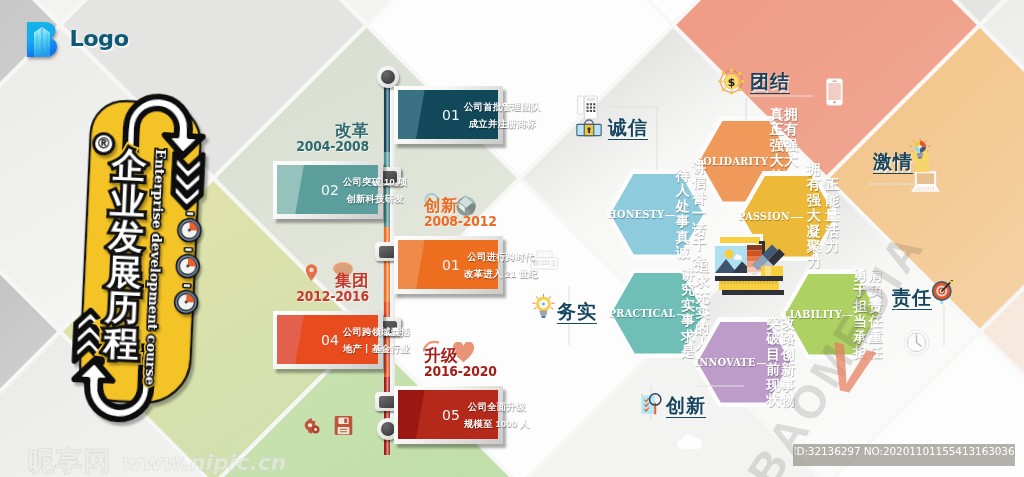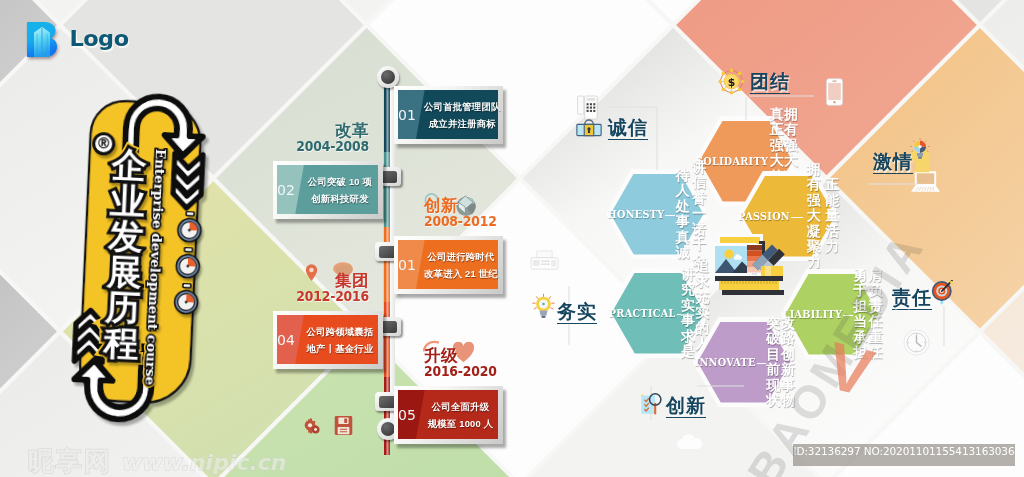--- a/index.html
+++ b/index.html
@@ -99,23 +99,23 @@
   .tl-sq{position:absolute;width:26px;height:19px;border-radius:4px;left:375px;
     background:linear-gradient(150deg,#fdfdfd,#d4d4d2);box-shadow:1.5px 2px 2px rgba(0,0,0,.4);}
   .tl-sq::after{content:"";position:absolute;left:4px;top:3.5px;width:18px;height:12px;border-radius:2.5px;
     background:linear-gradient(150deg,#6e6e6e,#3a3a3a);}
   .tl-card{position:absolute;height:58px;box-sizing:border-box;
     background:linear-gradient(128deg,#ffffff 0%,#f6f6f4 35%,#c9c9c7 100%);
     box-shadow:3px 4px 2.5px rgba(0,0,0,.33);}
   .tl-card.right{left:394px;width:109px;}
   .tl-card.left{left:273px;width:110px;}
   .tl-face{position:absolute;left:4px;top:4px;right:5px;bottom:5px;display:flex;align-items:center;}
-  .tl-num{width:26px;flex:0 0 26px;color:#f2f6f7;font-size:14px;
+  .tl-num{width:26px;flex:0 0 26px;text-align:center;color:#f2f6f7;font-size:14px;
     font-family:"DejaVu Sans",sans-serif;font-weight:400;letter-spacing:0px;
-    position:relative;z-index:2;line-height:1;}
+    position:relative;z-index:2;line-height:1;margin-left:40px;}
   .tl-txt{flex:1;color:#fff;text-align:center;font-size:9.4px;font-weight:bold;line-height:17px;
     text-shadow:0.5px 1px 0.8px rgba(0,0,0,.45);letter-spacing:.2px;padding-right:1px;white-space:nowrap;}
   .tl-head{position:absolute;text-align:left;white-space:nowrap;}
   .tl-head .h-cn{font-size:16.5px;font-weight:bold;line-height:18px;letter-spacing:0.5px;
     text-shadow:0.8px 1px 0.6px rgba(255,255,255,.7);}
   .tl-head .h-yr{font-family:"DejaVu Sans",sans-serif;font-size:13.5px;font-weight:bold;
     line-height:15px;letter-spacing:-0.2px;transform:scaleX(.92);
     text-shadow:0.8px 1px 0.6px rgba(255,255,255,.7);}
   .tl-head.right .h-yr{transform-origin:left;}
   .tl-head.left .h-yr{transform-origin:right;}

